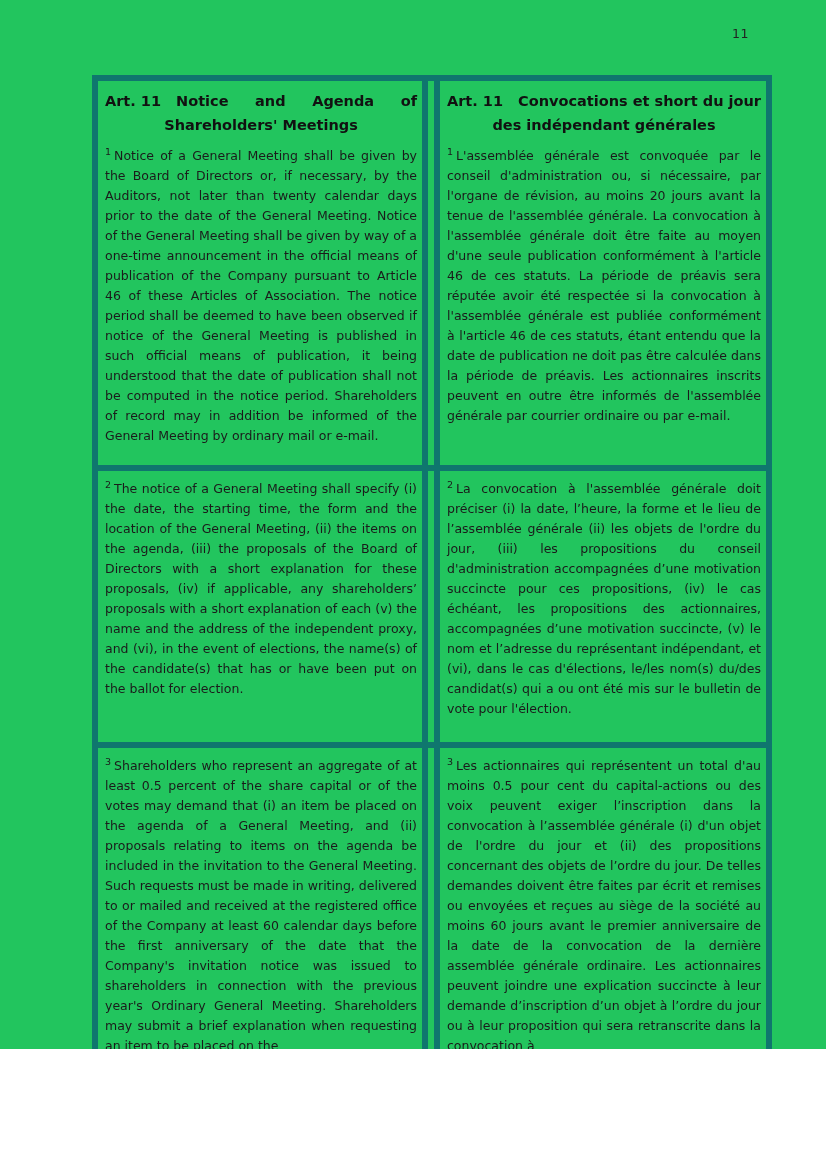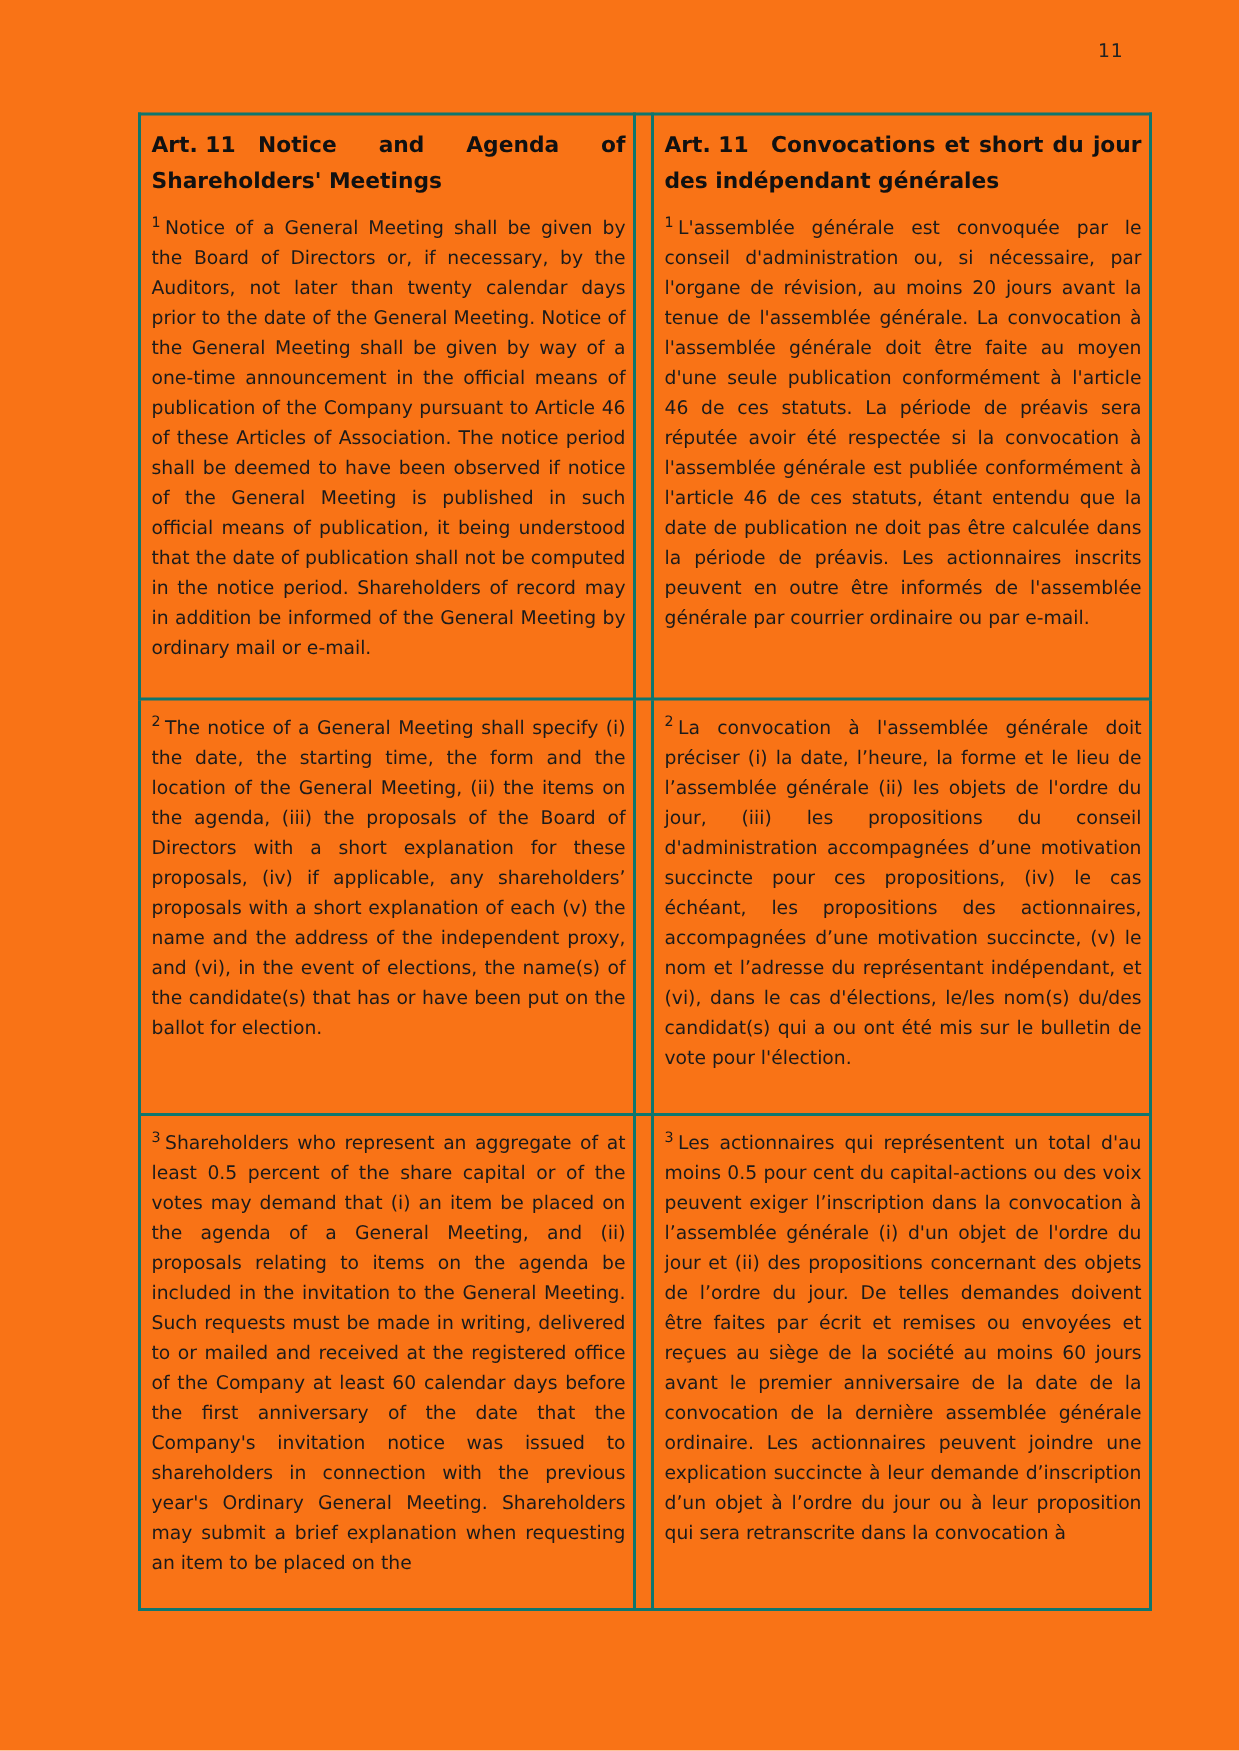--- a/index.html
+++ b/index.html
@@ -1,21 +1,21 @@
 <!DOCTYPE html>
 <html><head>
 <meta charset="utf-8">
 <style>
   * { margin: 0; padding: 0; box-sizing: border-box; }
   html, body { background: #ffffff; }
   .page {
     position: relative;
     width: 826px;
-    height: 1167px;
-    background: #f97316;
+    height: 1049px;
+    background: #22c55e;
     font-family: "DejaVu Sans", "Liberation Sans", sans-serif;
     color: #1b1b1b;
     overflow: hidden;
   }
   .page-number {
     position: absolute;
     top: 26px;
     left: 732px;
     font-size: 12.5px;
     letter-spacing: 0.5px;
@@ -23,21 +23,21 @@
   }
   table.doc {
     position: absolute;
     left: 92px;
     top: 75px;
     width: 674px;
     border-collapse: collapse;
     table-layout: fixed;
   }
   table.doc td {
-    border: 2px solid #0f766e;
+    border: 6px solid #0f766e;
     vertical-align: top;
     padding: 8px 5px 4px 7px;
     font-size: 12.5px;
     line-height: 20px;
     text-align: justify;
   }
   td.spacer { padding: 0; }
   tr.row-1 td { height: 390px; }
   tr.row-2 td { height: 277px; }
   tr.row-3 td { height: 330px; border-radius: 23px; }
@@ -45,21 +45,21 @@
   .heading {
     font-weight: bold;
     font-size: 14.5px;
     line-height: 24px;
     margin-bottom: 9px;
     color: #111;
   }
   .hl1 { display: flex; }
   .hl1 .art { white-space: pre; }
   .hl1 .rest { flex: 1; text-align: justify; text-align-last: justify; margin-left: 15px; }
-  .hl2 { }
+  .hl2 { text-align: center; }
   p.para sup {
     font-size: 9.5px;
     line-height: 0;
     vertical-align: super;
     margin-right: 3px;
   }
 </style>
 </head>
 <body>
 

